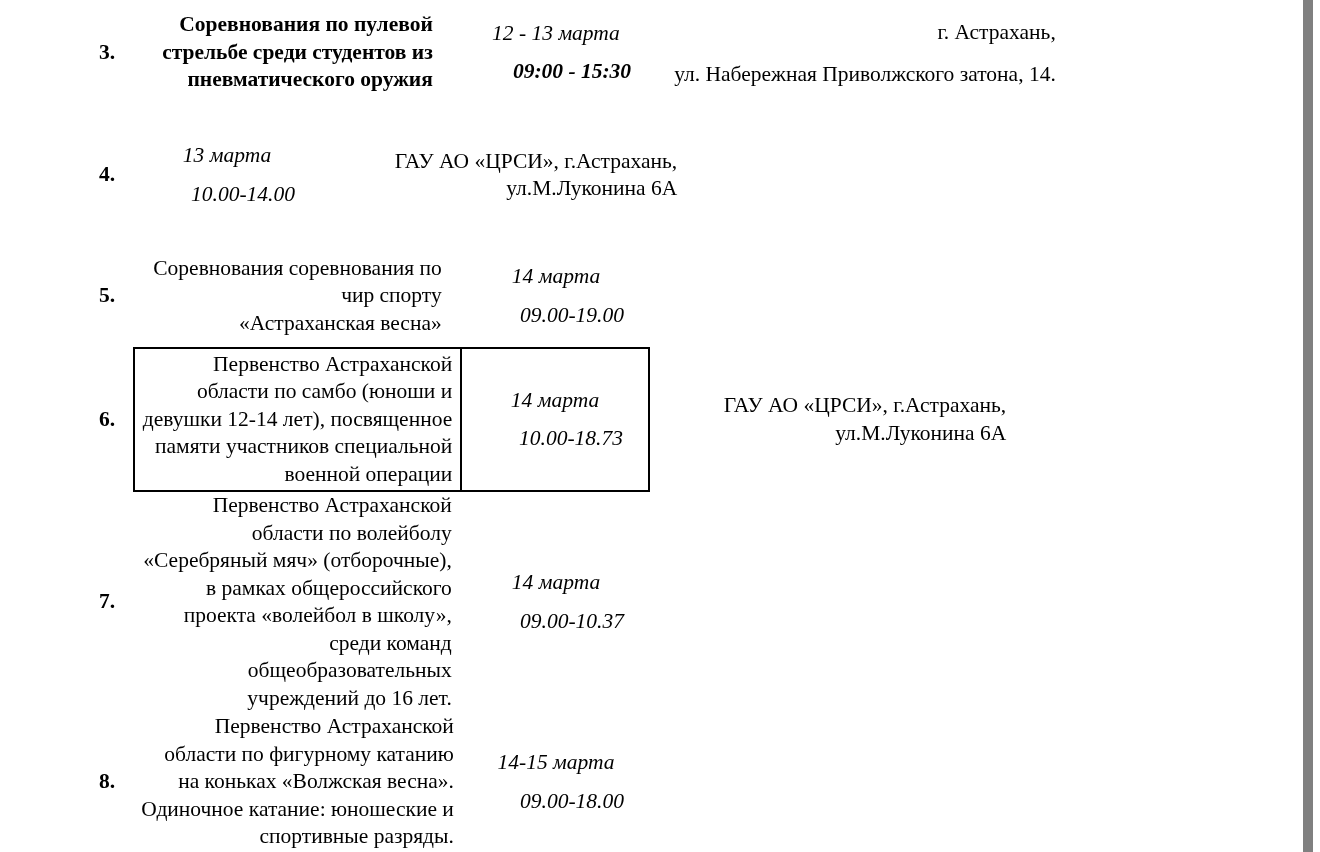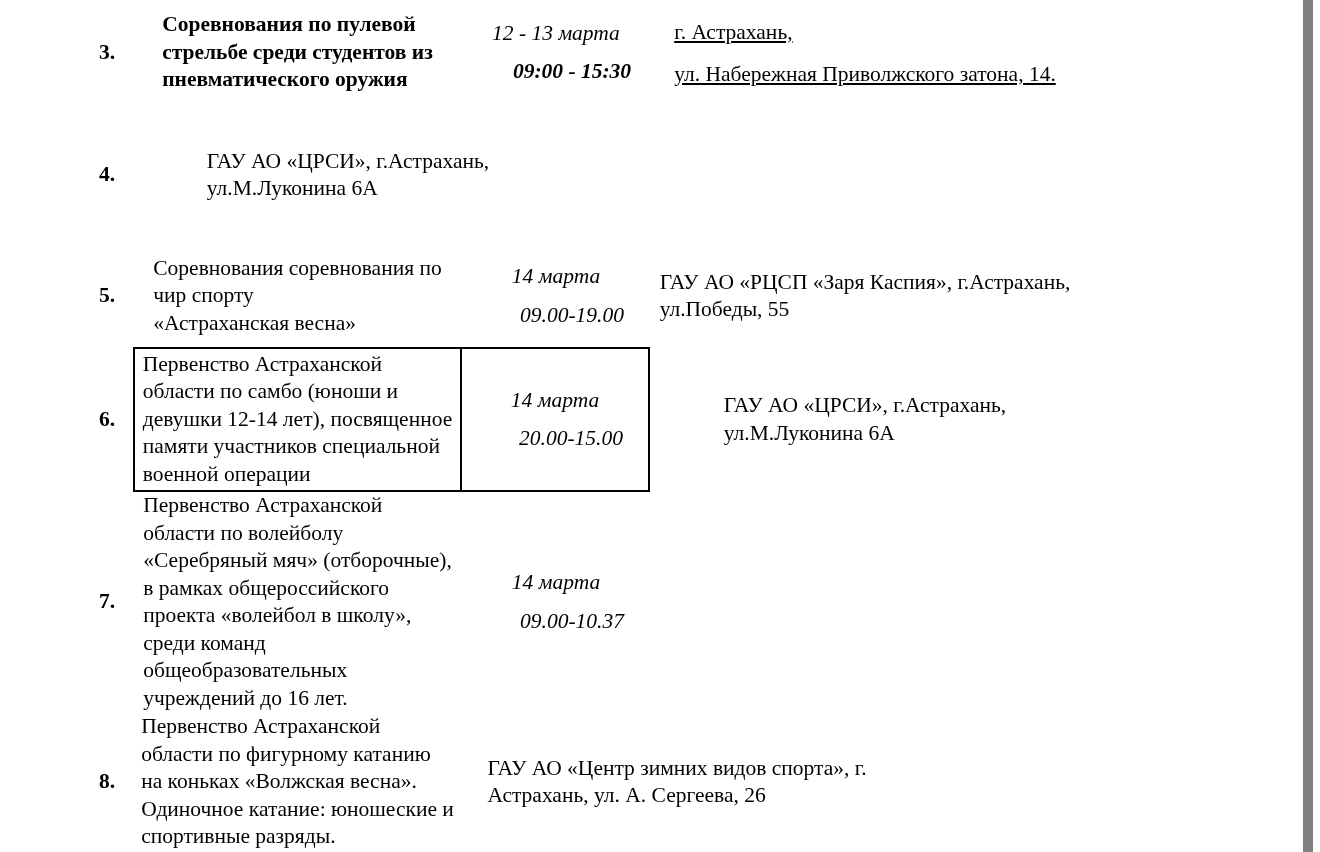--- a/index.html
+++ b/index.html
@@ -6,37 +6,37 @@
   body{
     width:1320px;height:852px;overflow:hidden;
     font-family:"Liberation Serif", serif;color:#000000;
   }
   .page{position:relative;width:1320px;height:852px;background:#ffffff;}
   .table{position:absolute;top:0;left:0;width:1080px;}
   .row{display:flex;align-items:stretch;}
   .cell{
     box-sizing:border-box;
     display:flex;flex-direction:column;justify-content:center;align-items:center;
-    text-align:left;white-space:pre-line;
+    text-align:right;white-space:pre-line;
     font-size:21.5px;line-height:27.5px;
   }
   .num{width:133px;align-items:flex-start;padding-left:99px;font-weight:bold;text-align:left;}
   .name{width:329px;}
   .datecell{width:188px;font-style:italic;}
   .loc{width:430px;}
   .time{margin-top:11px;margin-left:32px;}
   .r3{height:105px;}
   .r4{height:140px;}
   .r5{height:102px;}
   .r6{height:145px;}
   .r7{height:220px;}
   .r8{height:140px;}
   .r3 .name{font-weight:bold;}
   .r3 .time{font-weight:bold;}
-  .r3 .loc{line-height:42px;text-decoration:underline;}
+  .r3 .loc{line-height:42px;}
   .r6 .name{border:2px solid #000000;}
   .r6 .datecell{border:2px solid #000000;border-left:none;}
   .scroll-strip{position:absolute;left:1303px;top:0;width:10px;height:852px;background:#808080;}
 </style>
 </head>
 <body>
 
 <div class="page">
   <div class="table">
 
@@ -48,47 +48,49 @@
       <div class="cell datecell">
         <div>12 - 13 марта</div>
         <div class="time">09:00 - 15:30</div>
       </div>
       <div class="cell loc">г. Астрахань,
 ул. Набережная Приволжского затона, 14.</div>
     </div>
 
     <div class="row r4">
       <div class="cell num">4.</div>
+      <div class="cell datecell">
+        <div>13 марта</div>
+        <div class="time">10.00-14.00</div>
+      </div>
       <div class="cell loc">ГАУ АО «ЦРСИ», г.Астрахань,
 ул.М.Луконина 6А</div>
     </div>
 
     <div class="row r5">
       <div class="cell num">5.</div>
       <div class="cell name">Соревнования соревнования по
 чир спорту
 «Астраханская весна»</div>
       <div class="cell datecell">
         <div>14 марта</div>
         <div class="time">09.00-19.00</div>
       </div>
-      <div class="cell loc">ГАУ АО «РЦСП «Заря Каспия», г.Астрахань,
-ул.Победы, 55</div>
     </div>
 
     <div class="row r6">
       <div class="cell num">6.</div>
       <div class="cell name">Первенство Астраханской
 области по самбо (юноши и
 девушки 12-14 лет), посвященное
 памяти участников специальной
 военной операции</div>
       <div class="cell datecell">
         <div>14 марта</div>
-        <div class="time">20.00-15.00</div>
+        <div class="time">10.00-18.73</div>
       </div>
       <div class="cell loc">ГАУ АО «ЦРСИ», г.Астрахань,
 ул.М.Луконина 6А</div>
     </div>
 
     <div class="row r7">
       <div class="cell num">7.</div>
       <div class="cell name">Первенство Астраханской
 области по волейболу
 «Серебряный мяч» (отборочные),
@@ -103,20 +105,22 @@
       </div>
     </div>
 
     <div class="row r8">
       <div class="cell num">8.</div>
       <div class="cell name">Первенство Астраханской
 области по фигурному катанию
 на коньках «Волжская весна».
 Одиночное катание: юношеские и
 спортивные разряды.</div>
-      <div class="cell loc">ГАУ АО «Центр зимних видов спорта», г.
-Астрахань, ул. А. Сергеева, 26</div>
+      <div class="cell datecell">
+        <div>14-15 марта</div>
+        <div class="time">09.00-18.00</div>
+      </div>
     </div>
 
   </div>
 
   <div class="scroll-strip"></div>
 </div>
 
 </body></html>

